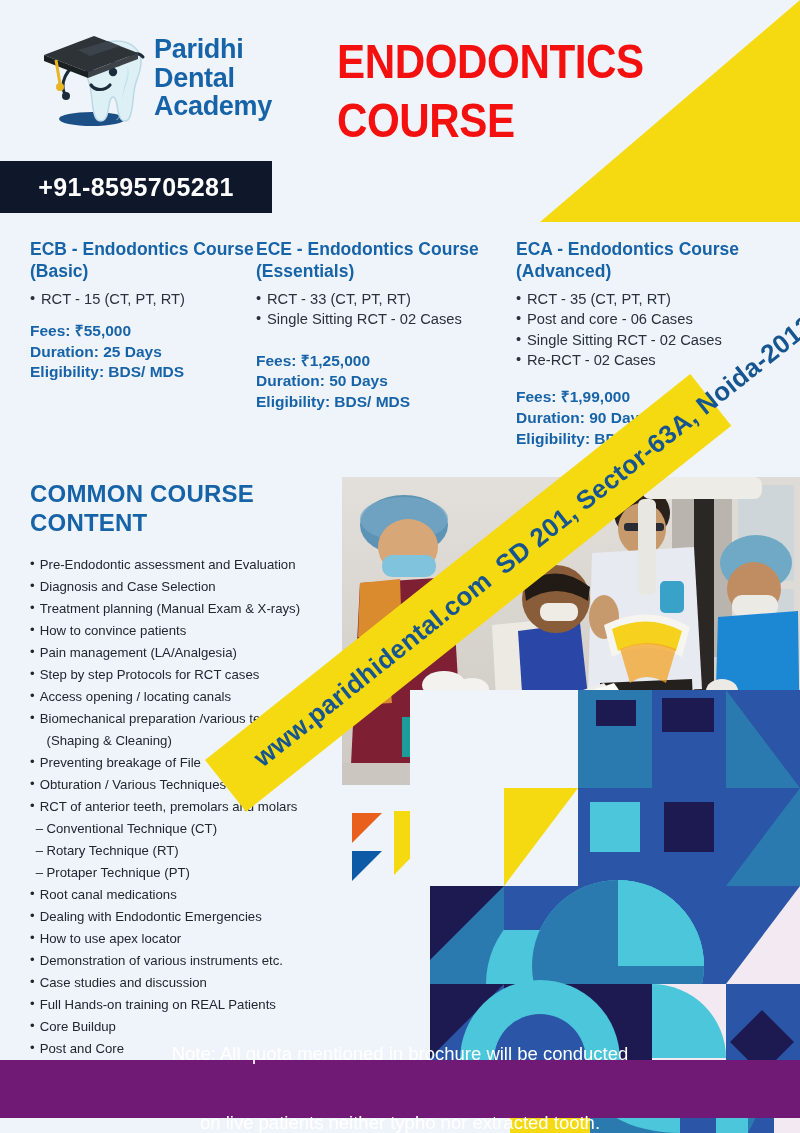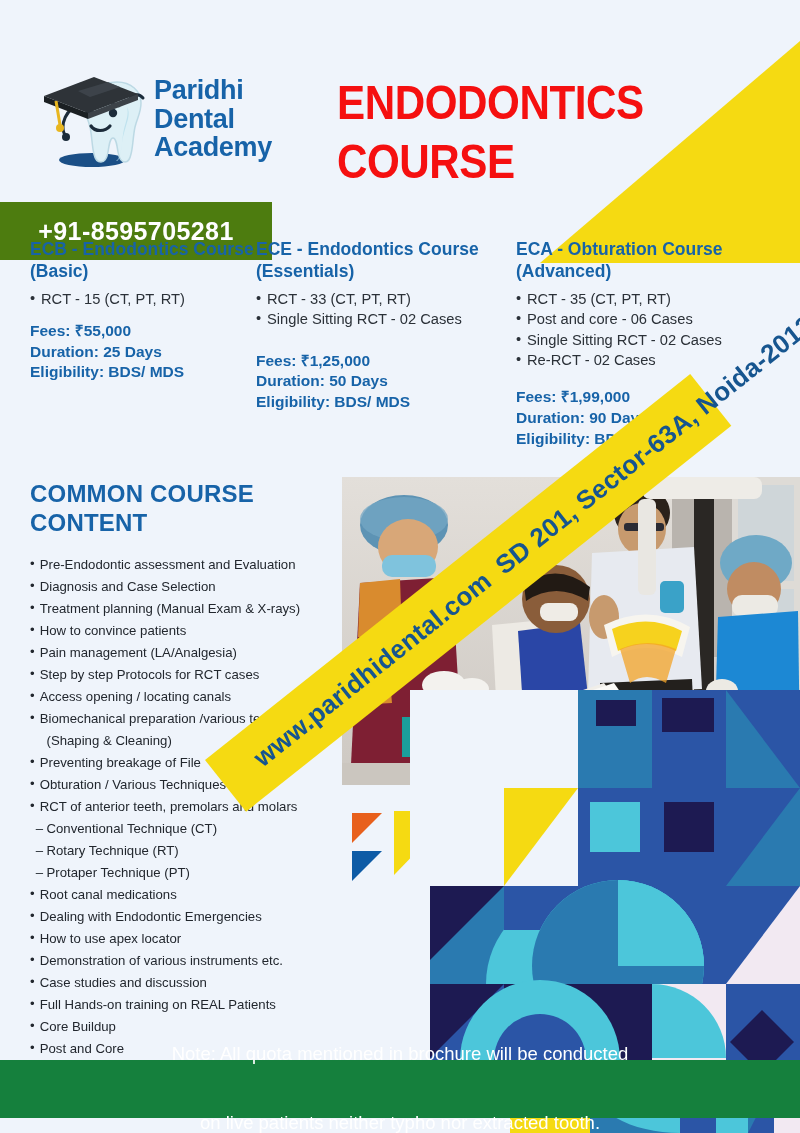--- a/index.html
+++ b/index.html
@@ -6,37 +6,37 @@
   html,body { width:800px; height:1133px; }
   body {
     font-family:"Liberation Sans", sans-serif;
     background:#eef4fb;
     position:relative;
     overflow:hidden;
   }
   #page { position:absolute; inset:0; background:#eff4fb; }
 
   
-  #header { position:absolute; left:0; top:0; width:800px; height:222px; overflow:hidden;margin-top:41px; }
+  #header { position:absolute; left:0; top:0; width:800px; height:222px; overflow:hidden; }
   #yellow-wedge {
     position:absolute; right:0; top:0; width:260px; height:222px;
     background:#f5da12;
     clip-path: polygon(100% 0, 100% 100%, 0 100%);
   }
   #logo-block { position:absolute; left:34px; top:22px; display:flex; align-items:center; gap:8px; }
   #tooth-mark { width:112px; height:112px; position:relative; flex:none; }
   #logo-text {
     color:#1763a8; font-weight:bold; font-size:27px; line-height:1.07;
     letter-spacing:-0.3px;
   }
   #logo-text div { white-space:nowrap; }
 
   #phone-bar {
-    position:absolute; left:0; top:161px; width:272px; height:58px;
-    background:#4d7c0f; display:flex; align-items:center; justify-content:center;
+    position:absolute; left:0; top:161px; width:272px; height:52px;
+    background:#0f172a; display:flex; align-items:center; justify-content:center;
   }
   #phone-bar span {
     color:#fff; font-weight:bold; font-size:25px; letter-spacing:0.4px;
   }
 
   #title-block { position:absolute; left:337px; top:38px; width:330px; }
   #title-block div {
     color:#f51010; font-weight:bold; font-size:49px; line-height:0.95;
     letter-spacing:-0.5px;
     transform:scaleX(0.86); transform-origin:left center;
@@ -114,21 +114,21 @@
     display:flex; align-items:center; padding-left:40px; gap:14px;
   }
   #banner span {
     color:#16558f; font-weight:bold; font-size:26px; white-space:nowrap;
     letter-spacing:0.2px;
   }
 
   
   #note-bar {
     position:absolute; left:0; top:1060px; width:800px; height:58px;
-    background:#15803d; display:flex; flex-direction:column;
+    background:#701a75; display:flex; flex-direction:column;
     align-items:center; justify-content:center;gap:44px;
   }
   #note-bar div {
     color:#fff; font-size:18.5px; line-height:1.35; font-weight:500;
     font-family:"Liberation Sans Narrow","Liberation Sans", sans-serif;
     white-space:nowrap;
   }
 </style>
 </head>
 <body>
@@ -198,21 +198,21 @@
         <li>Single Sitting RCT - 02 Cases</li>
       </ul>
       <div class="course-meta">
         <div>Fees: ₹1,25,000</div>
         <div>Duration: 50 Days</div>
         <div>Eligibility: BDS/ MDS</div>
       </div>
     </div>
 
     <div class="course-col c3">
-      <div class="course-title">ECA - Obturation Course (Advanced)</div>
+      <div class="course-title">ECA - Endodontics Course (Advanced)</div>
       <ul class="course-items">
         <li>RCT - 35 (CT, PT, RT)</li>
         <li>Post and core - 06 Cases</li>
         <li>Single Sitting RCT - 02 Cases</li>
         <li>Re-RCT - 02 Cases</li>
       </ul>
       <div class="course-meta">
         <div>Fees: ₹1,99,000</div>
         <div>Duration: 90 Days</div>
         <div>Eligibility: BDS/ MDS</div>

